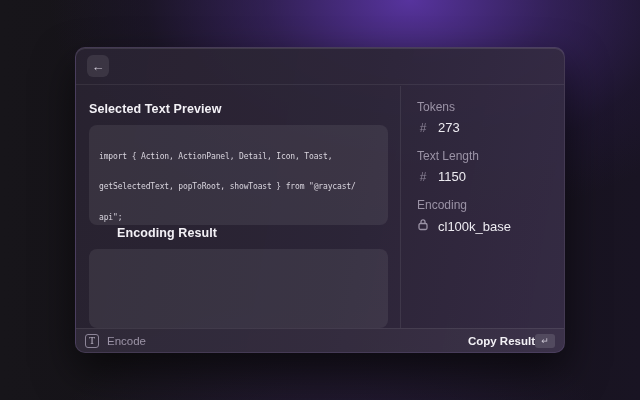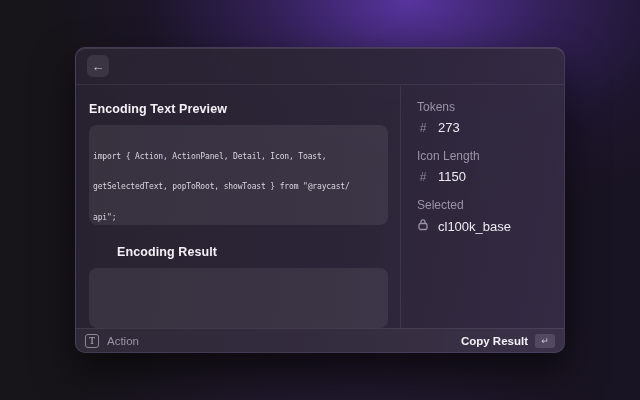--- a/index.html
+++ b/index.html
@@ -22,23 +22,23 @@
     overflow:hidden;
   }
   .header { height:37px; border-bottom:1px solid rgba(255,255,255,0.07);
     display:flex; align-items:center; padding:0 11px; }
   .back-btn { width:22px; height:22px; border-radius:6px;
     background:rgba(255,255,255,0.09); color:#cfc9d6; font-size:13px;
     display:flex; align-items:center; justify-content:center; cursor:pointer; }
   .body-row { position:absolute; top:38px; bottom:24px; left:0; right:0; display:flex; overflow:hidden; }
   .main { width:324px; padding:8px 12px 0 13px; display:flex; flex-direction:column; overflow:hidden; }
   .section-heading { font-size:12.5px; font-weight:700; color:#f3f1f6; letter-spacing:0.1px; margin:8px 0 9px; }
-  .section-heading.second { margin-top:20px;padding-left:28px; }
+  .section-heading.second { margin-top:1px;padding-left:28px; }
   .codebox {
-    background:rgba(255,255,255,0.075); border-radius:8px; padding:8px 4px;
+    background:rgba(255,255,255,0.075); border-radius:8px; padding:8px 10px;
     font-family:"DejaVu Sans Mono", monospace; font-size:8px; letter-spacing:-0.15px;
     color:#d9d5de; white-space:pre; overflow:hidden;
   }
   .codebox.preview { height:100px; }
   .codebox.preview .codeline { height:12.4px; line-height:12.4px; }
   .codebox.result { flex:1; }
   .codebox.result .codeline { height:13px; line-height:13px; }
   .sidebar { flex:1; border-left:1px solid rgba(255,255,255,0.08); padding:14px 16px; }
   .side-label { font-size:12px; color:#9b93a6; margin-bottom:6px; }
   .side-value { display:flex; align-items:center; gap:9px; color:#edebf1;
@@ -47,41 +47,41 @@
   .actionbar {
     position:absolute; left:0; right:0; bottom:0; height:24px;
     border-top:1px solid rgba(255,255,255,0.08); background:rgba(255,255,255,0.035);
     display:flex; align-items:center; padding:0 9px; gap:8px;
   }
   .cmd-icon { width:14px; height:14px; border:1px solid #8d8598; border-radius:3px;
     color:#bcb5c5; font-family:"Liberation Serif", serif; font-size:10px;
     display:flex; align-items:center; justify-content:center; }
   .cmd-label { color:#9b93a6; font-size:11.5px; }
   .spacer { flex:1; }
-  .copy-btn { display:flex; align-items:center; gap:7px; cursor:pointer; }
+  .copy-btn { display:flex; align-items:center; cursor:pointer; }
   .copy-label { color:#f3f1f6; font-weight:700; font-size:11.5px; }
   .key-cap { width:20px; height:14px; border-radius:3px; background:rgba(255,255,255,0.12);
     color:#c9c3d1; font-size:9px; display:flex; align-items:center; justify-content:center; }
   .lock-svg { stroke:#9b93a6; fill:none; stroke-width:1.3; }
 </style>
 </head>
 <body>
 
 <div class="window">
 
   <div class="header">
     <div class="back-btn">
       <span>←</span>
     </div>
   </div>
 
   <div class="body-row">
 
     <div class="main">
-      <div class="section-heading">Encoding Text Preview</div>
+      <div class="section-heading">Selected Text Preview</div>
 
       <div class="codebox preview">
         <div class="codeline">import { Action, ActionPanel, Detail, Icon, Toast,</div>
         <div class="codeline">getSelectedText, popToRoot, showToast } from "@raycast/</div>
         <div class="codeline">api";</div>
         
         
         
         
       </div>
@@ -98,43 +98,43 @@
     </div>
 
     <div class="sidebar">
 
       <div class="side-label">Tokens</div>
       <div class="side-value">
         <span class="side-icon">#</span>
         <span>273</span>
       </div>
 
-      <div class="side-label">Icon Length</div>
+      <div class="side-label">Text Length</div>
       <div class="side-value">
         <span class="side-icon">#</span>
         <span>1150</span>
       </div>
 
-      <div class="side-label">Selected</div>
+      <div class="side-label">Encoding</div>
       <div class="side-value">
         <span class="side-icon">
           <svg class="lock-svg" width="12" height="13" viewBox="0 0 12 13">
             <rect x="2" y="5.5" width="8" height="6" rx="1.5"></rect>
             <path d="M4 5.5 V3.8 a2 2 0 0 1 4 0 V5.5"></path>
           </svg>
         </span>
         <span>cl100k_base</span>
       </div>
 
     </div>
   </div>
 
   <div class="actionbar">
     <div class="cmd-icon">T</div>
-    <div class="cmd-label">Action</div>
+    <div class="cmd-label">Encode</div>
     <div class="spacer"></div>
     <div class="copy-btn">
       <span class="copy-label">Copy Result</span>
       <span class="key-cap">↵</span>
     </div>
   </div>
 
 </div>
 
 </body></html>

